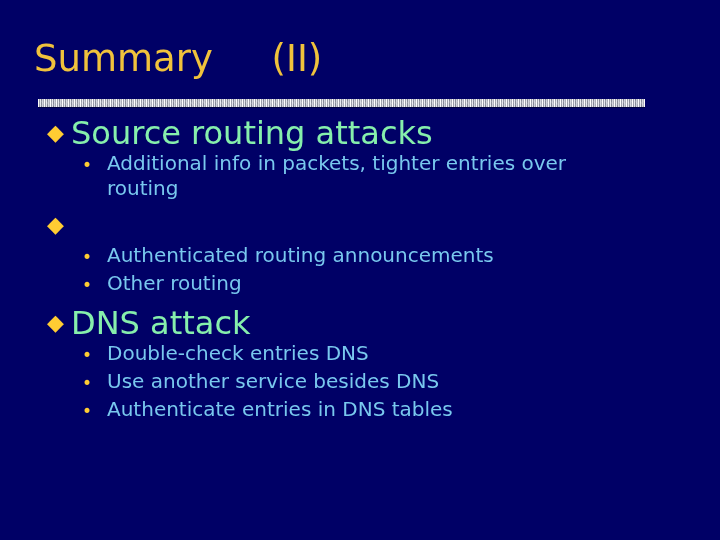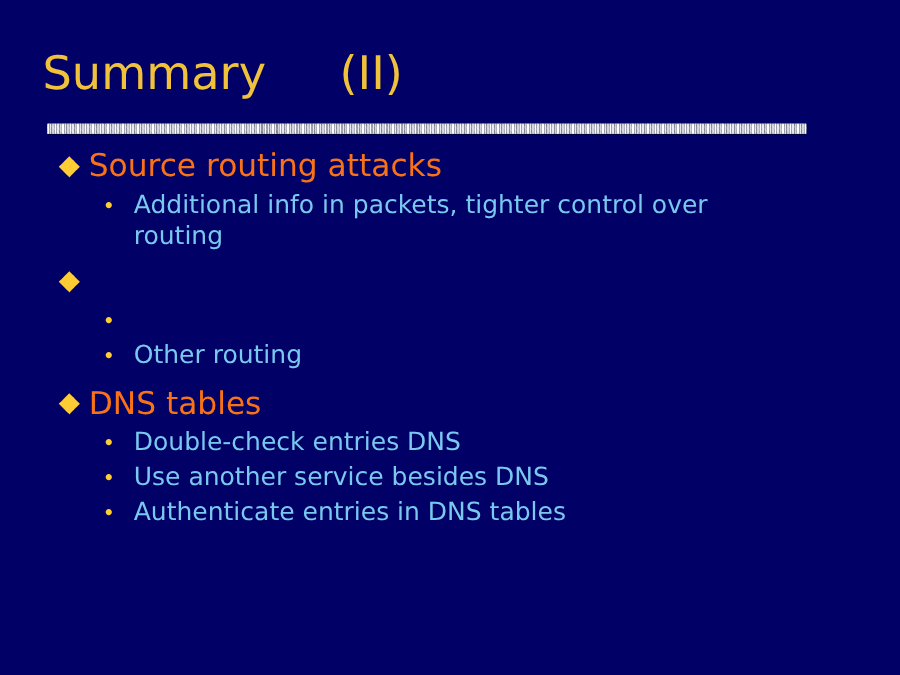--- a/index.html
+++ b/index.html
@@ -84,23 +84,23 @@
     flex: 0 0 auto;
     width: 24px;
     font-family: "DejaVu Sans", sans-serif;
     font-size: 22px;
     line-height: 30px;
     color: #FFCC33;
     text-align: left;
   }
   .l1-text {
     font-family: "DejaVu Sans", sans-serif;
-    font-size: 25px;
+    font-size: 32px;
     line-height: 30px;
-    color: #f97316;
+    color: #86efac;
   }
 
   
   .l2 {
     display: flex;
     align-items: flex-start;
     padding-left: 82px;
     padding-right: 90px;
   }
   .l2-marker {
@@ -133,37 +133,38 @@
   <div class="divider"></div>
 
   <div class="content">
 
     <div class="l1">
       <span class="l1-marker">◆</span>
       <span class="l1-text">Source routing attacks</span>
     </div>
     <div class="l2 gap-sub">
       <span class="l2-marker">•</span>
-      <span class="l2-text">Additional info in packets, tighter control over routing</span>
+      <span class="l2-text">Additional info in packets, tighter entries over routing</span>
     </div>
 
     <div class="l1 gap-group">
       <span class="l1-marker">◆</span>
     </div>
     <div class="l2 gap-sub">
       <span class="l2-marker">•</span>
+      <span class="l2-text">Authenticated routing announcements</span>
     </div>
     <div class="l2">
       <span class="l2-marker">•</span>
       <span class="l2-text">Other routing</span>
     </div>
 
     <div class="l1 gap-group">
       <span class="l1-marker">◆</span>
-      <span class="l1-text">DNS tables</span>
+      <span class="l1-text">DNS attack</span>
     </div>
     <div class="l2 gap-sub">
       <span class="l2-marker">•</span>
       <span class="l2-text">Double-check entries DNS</span>
     </div>
     <div class="l2">
       <span class="l2-marker">•</span>
       <span class="l2-text">Use another service besides DNS</span>
     </div>
     <div class="l2">

